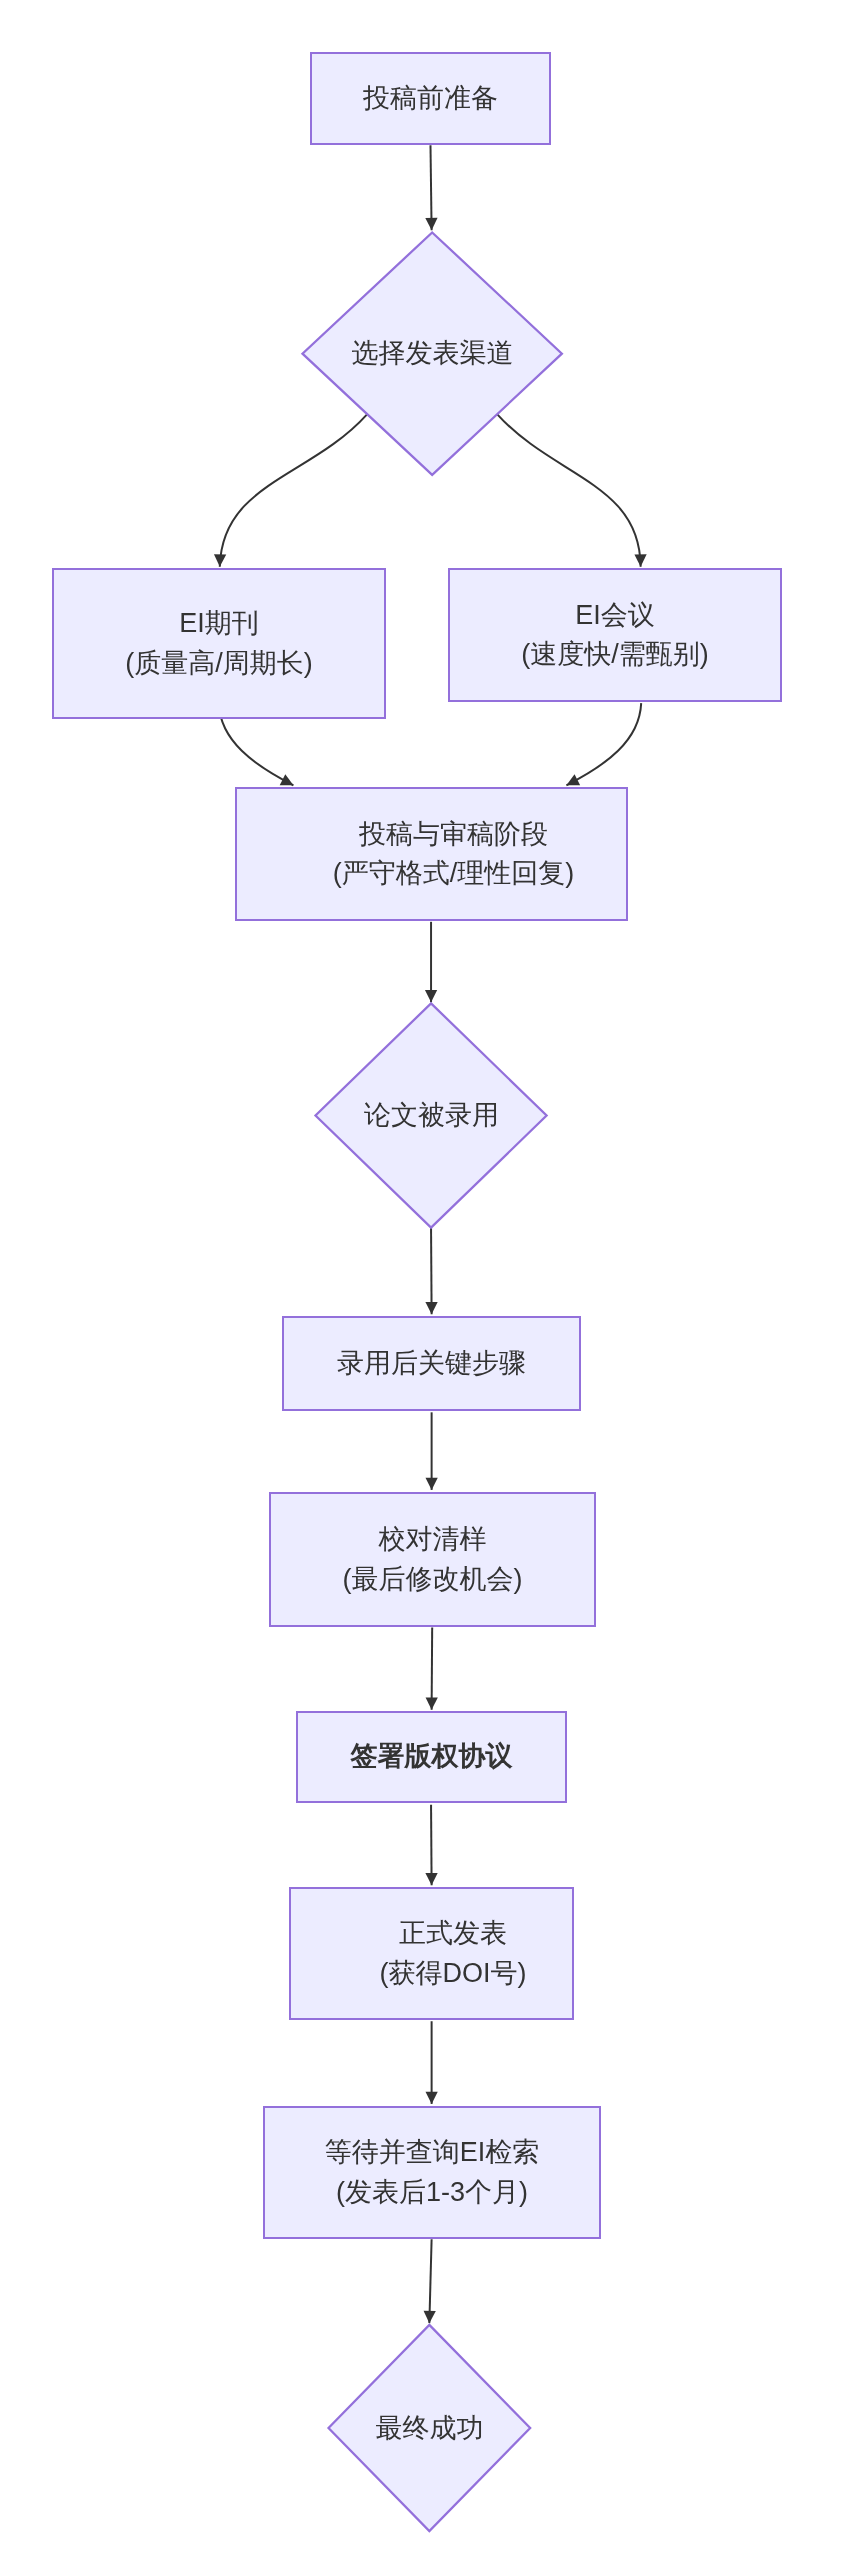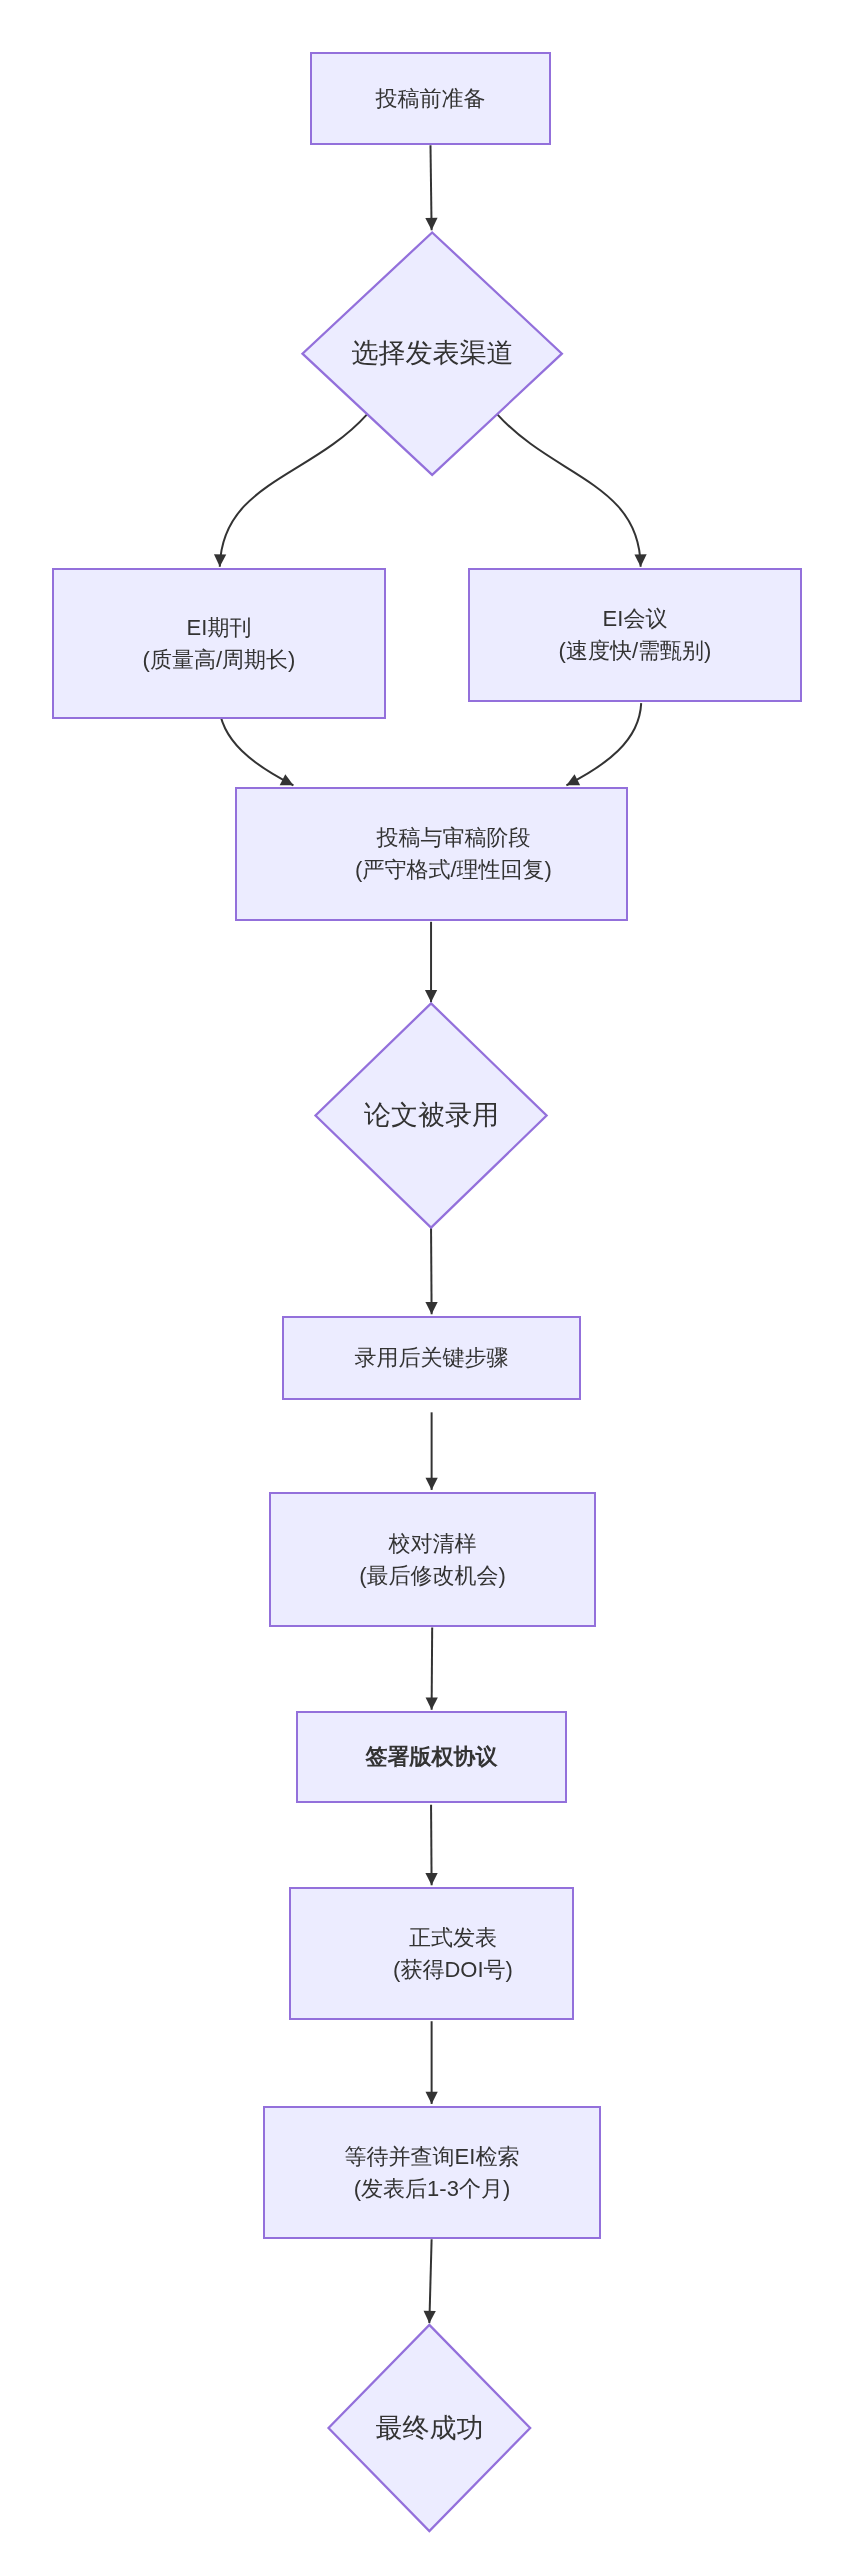--- a/index.html
+++ b/index.html
@@ -40,21 +40,21 @@
     position: absolute;
     box-sizing: border-box;
     background: var(--node_fill, #ECECFF);
     border: 2.3px solid var(--node_border, #9370DB);
     color: var(--text_color, #333333);
     display: flex;
     flex-direction: column;
     align-items: center;
     justify-content: center;
     text-align: center;
-    font-size: 22px;
+    font-size: 27px;
     line-height: 1.45;
   }
   .node span { display: block; white-space: nowrap; }
   .diamond-label {
     position: absolute;
     box-sizing: border-box;
     display: flex;
     align-items: center;
     justify-content: center;
     text-align: center;
@@ -98,31 +98,31 @@
 
   <div class="node" style="left:310px; top:52px; width:241px; height:93px;">
     <span>投稿前准备</span>
   </div>
 
   <div class="node" style="left:52px; top:568px; width:334px; height:151px;">
     <span>EI期刊</span>
     <span>(质量高/周期长)</span>
   </div>
 
-  <div class="node" style="left:468px; top:568px; width:334px; height:134px;">
+  <div class="node" style="left:448px; top:568px; width:334px; height:134px;">
     <span>EI会议</span>
     <span>(速度快/需甄别)</span>
   </div>
 
   <div class="node" style="left:235px; top:787px; width:393px; height:134px;padding-left:44px;">
     <span>投稿与审稿阶段</span>
     <span>(严守格式/理性回复)</span>
   </div>
 
-  <div class="node" style="left:282px; top:1316px; width:299px; height:84px;">
+  <div class="node" style="left:282px; top:1316px; width:299px; height:95px;">
     <span>录用后关键步骤</span>
   </div>
 
   <div class="node" style="left:269px; top:1492px; width:327px; height:135px;">
     <span>校对清样</span>
     <span>(最后修改机会)</span>
   </div>
 
   <div class="node" style="left:296px; top:1711px; width:271px; height:92px;font-weight:bold;">
     <span>签署版权协议</span>

